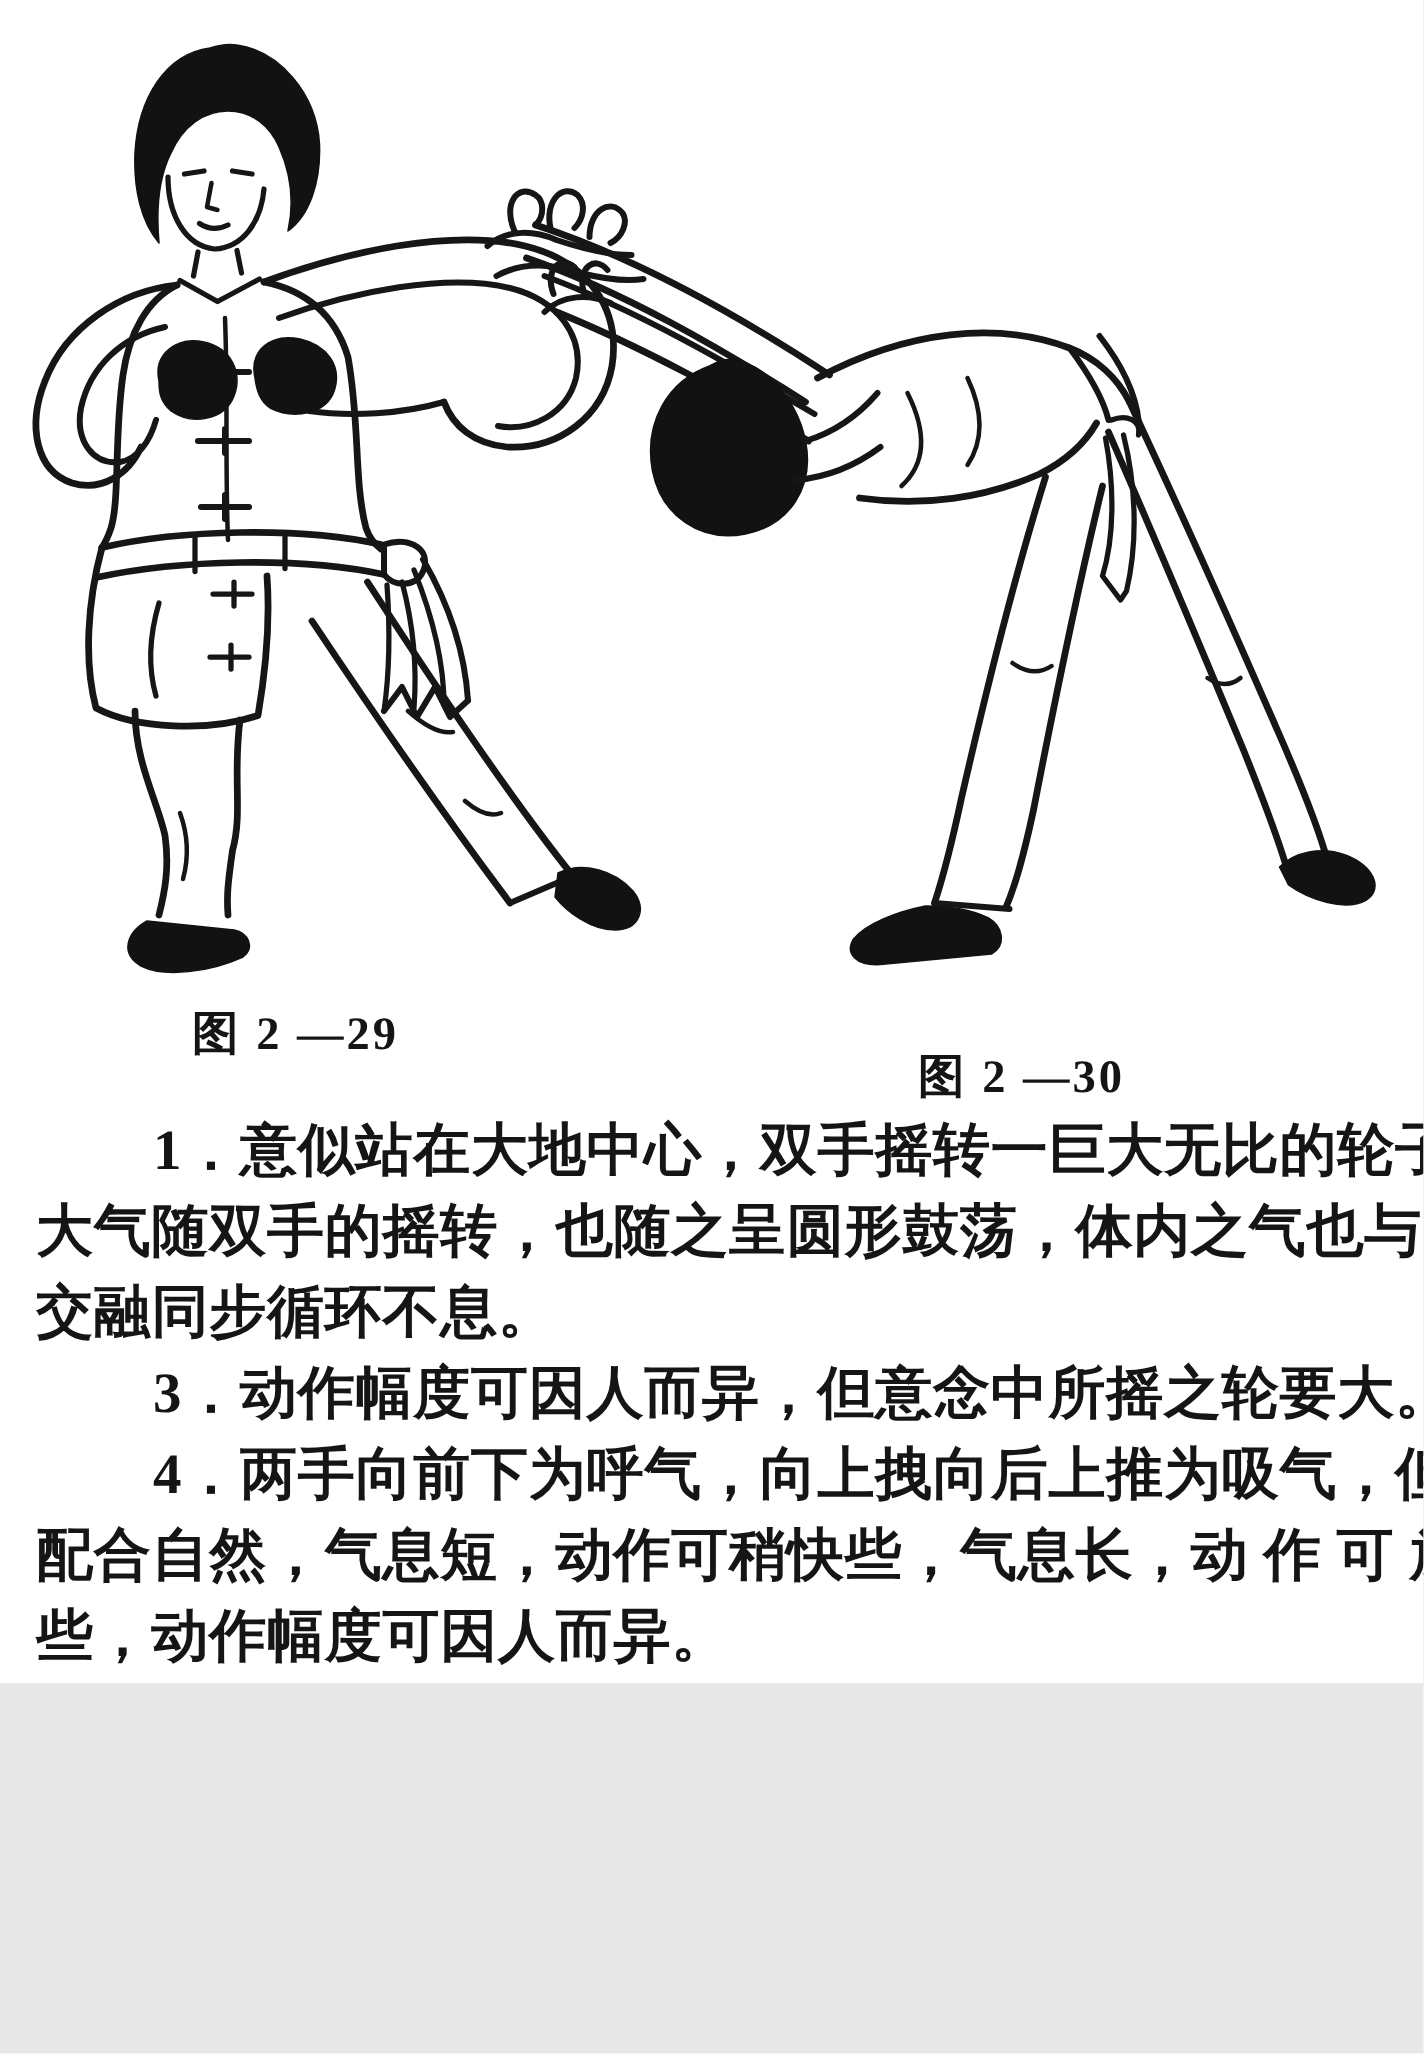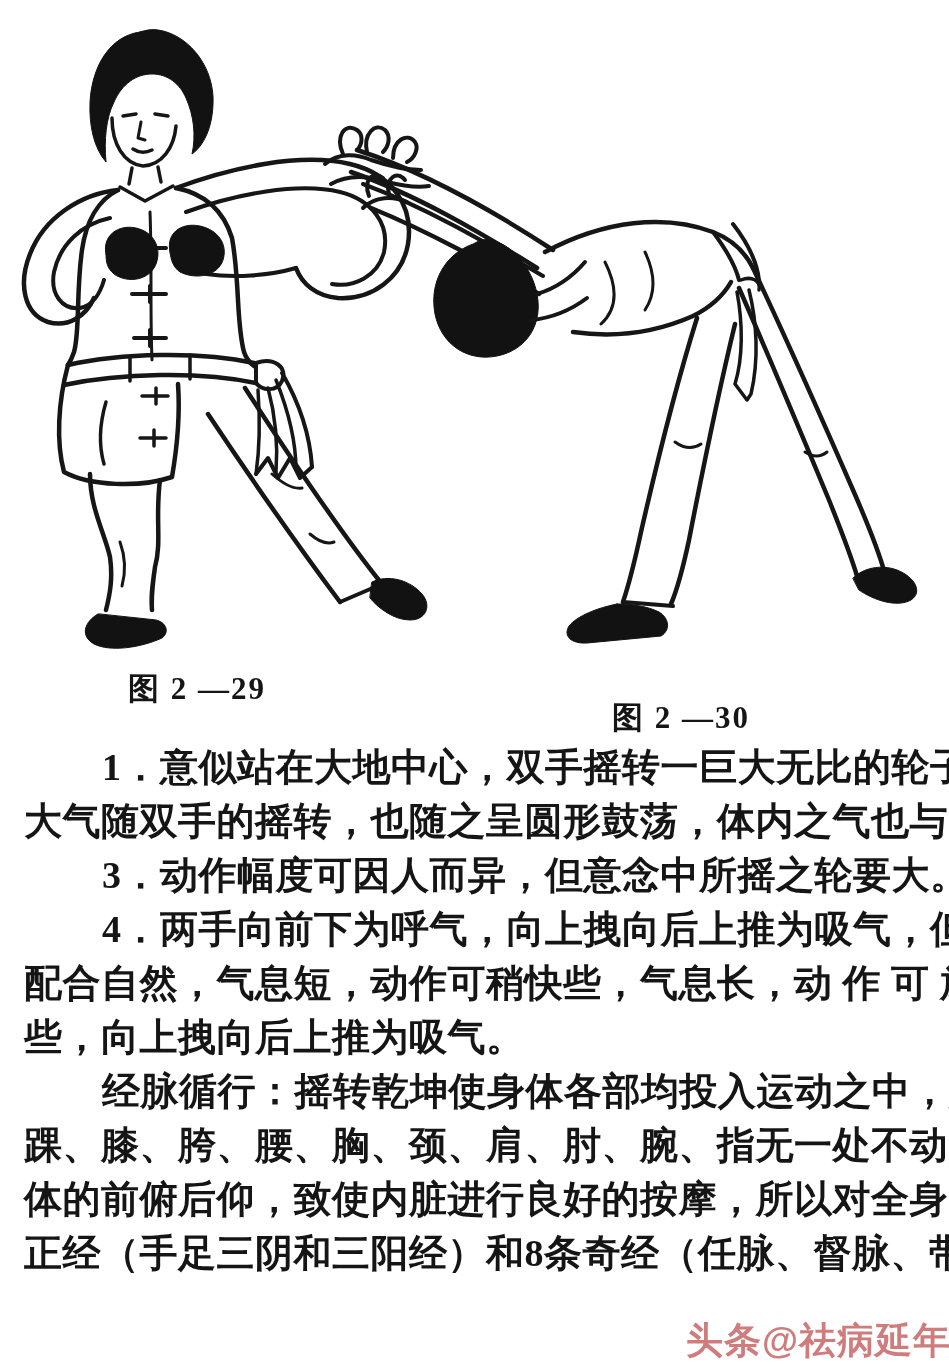--- a/index.html
+++ b/index.html
@@ -1,18 +1,18 @@
 <!DOCTYPE html>
 <html><head>
 <meta charset="utf-8">
 <style>
   html,body{margin:0;padding:0;background:#e8e8e8;}
   .page{
     position:relative;
-    width:949px;height:1369px;
+    width:949px;height:1122px;
     background:#ffffff;
     overflow:hidden;
     font-family:"Liberation Serif","DejaVu Serif",serif;
     color:#151515;
   }
   .illus{position:absolute;}
   .illus path, .illus line{stroke:#161616;fill:none;stroke-linecap:round;stroke-linejoin:round;}
   .illus .fill{fill:#121212;stroke:#121212;}
   .caption{
     position:absolute;
@@ -143,24 +143,25 @@
     <path stroke-width="4" d="M552,466 L580,462"></path>
     <path class="fill" d="M548,466 C558,456 576,452 592,458 C610,465 618,480 606,488 C592,496 568,488 554,478 Z"></path>
   </svg>
 
   <div class="caption cap1">图 2 —29</div>
   <div class="caption cap2">图 2 —30</div>
 
   <div class="bodytext">
     <div class="ln indent">1．意似站在大地中心，双手摇转一巨大无比的轮子，</div>
     <div class="ln">大气随双手的摇转，也随之呈圆形鼓荡，体内之气也与大气</div>
+    <div class="ln">交融同步循环不息。</div>
     <div class="ln indent">3．动作幅度可因人而异，但意念中所摇之轮要大。</div>
     <div class="ln indent">4．两手向前下为呼气，向上拽向后上推为吸气，但要</div>
     <div class="ln">配合自然，气息短，动作可稍快些，气息长，动 作 可 放 慢</div>
-    <div class="ln">些，向上拽向后上推为吸气。</div>
+    <div class="ln">些，动作幅度可因人而异。</div>
     <div class="ln indent">经脉循行：摇转乾坤使身体各部均投入运动之中，足、</div>
     <div class="ln">踝、膝、胯、腰、胸、颈、肩、肘、腕、指无一处不动，上</div>
     <div class="ln">体的前俯后仰，致使内脏进行良好的按摩，所以对全身12条</div>
     <div class="ln">正经（手足三阴和三阳经）和8条奇经（任脉、督脉、带脉、</div>
   </div>
 
   <div class="watermark" style="color: rgb(196, 95, 95);">头条@祛病延年</div>
 
 </div>
 

